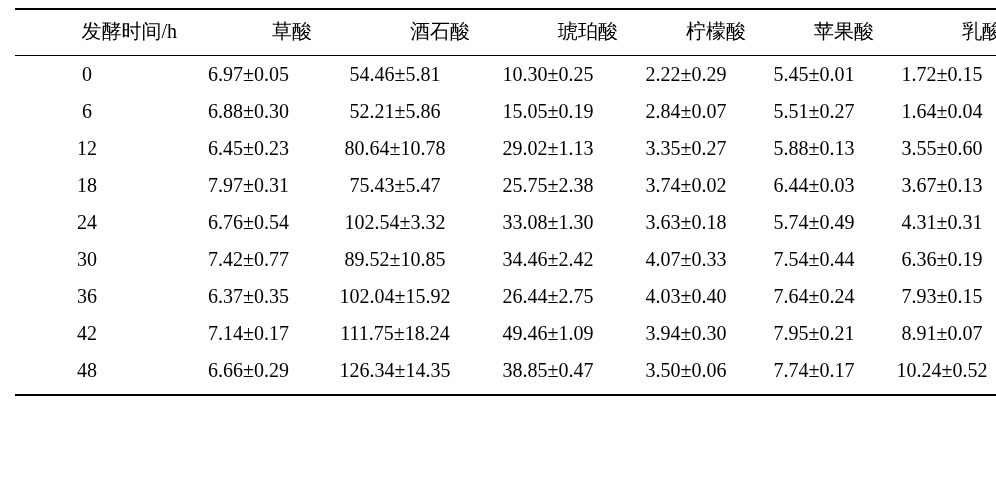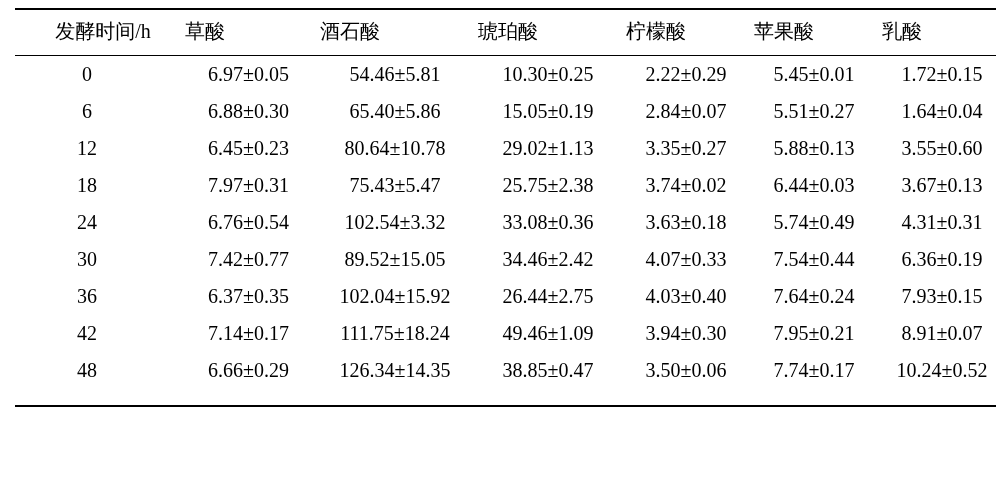--- a/index.html
+++ b/index.html
@@ -24,39 +24,39 @@
   table.data-table {
     width: 966px;
     margin: 8px 15px 0 15px;
     border-collapse: collapse;
     table-layout: fixed;
   }
   table.data-table thead tr.header-row th {
     font-weight: normal;
     font-size: 20px;
     padding: 8px 4px 10px 4px;
-    text-align: left;
+    text-align: right;
     vertical-align: middle;
     border-top: 2.5px solid #000;
     border-bottom: 1.2px solid #000;
   }
   table.data-table thead tr.header-row th.col-time {
-    text-align: center;
+    text-align: right;
     padding-left: 14px;
   }
   table.data-table tbody td {
     font-size: 20px;
     padding: 7px 4px 7px 4px;
     text-align: center;
     vertical-align: middle;
     border: none;
   }
   table.data-table tbody tr:last-child td {
     border-bottom: 2.5px solid #000;
-    padding-bottom: 23px;
+    padding-bottom: 12px;
   }
   table.data-table tbody td.col-time {
     text-align: center;
     padding-right: 26px;
   }
   col.c-time { width: 166px; }
   col.c-1 { width: 135px; }
   col.c-2 { width: 158px; }
   col.c-3 { width: 148px; }
   col.c-4 { width: 128px; }
@@ -94,21 +94,21 @@
         <td>6.97±0.05</td>
         <td>54.46±5.81</td>
         <td>10.30±0.25</td>
         <td>2.22±0.29</td>
         <td>5.45±0.01</td>
         <td>1.72±0.15</td>
       </tr>
       <tr>
         <td class="col-time">6</td>
         <td>6.88±0.30</td>
-        <td>65.40±5.86</td>
+        <td>52.21±5.86</td>
         <td>15.05±0.19</td>
         <td>2.84±0.07</td>
         <td>5.51±0.27</td>
         <td>1.64±0.04</td>
       </tr>
       <tr>
         <td class="col-time">12</td>
         <td>6.45±0.23</td>
         <td>80.64±10.78</td>
         <td>29.02±1.13</td>
@@ -122,29 +122,29 @@
         <td>75.43±5.47</td>
         <td>25.75±2.38</td>
         <td>3.74±0.02</td>
         <td>6.44±0.03</td>
         <td>3.67±0.13</td>
       </tr>
       <tr>
         <td class="col-time">24</td>
         <td>6.76±0.54</td>
         <td>102.54±3.32</td>
-        <td>33.08±0.36</td>
+        <td>33.08±1.30</td>
         <td>3.63±0.18</td>
         <td>5.74±0.49</td>
         <td>4.31±0.31</td>
       </tr>
       <tr>
         <td class="col-time">30</td>
         <td>7.42±0.77</td>
-        <td>89.52±15.05</td>
+        <td>89.52±10.85</td>
         <td>34.46±2.42</td>
         <td>4.07±0.33</td>
         <td>7.54±0.44</td>
         <td>6.36±0.19</td>
       </tr>
       <tr>
         <td class="col-time">36</td>
         <td>6.37±0.35</td>
         <td>102.04±15.92</td>
         <td>26.44±2.75</td>

